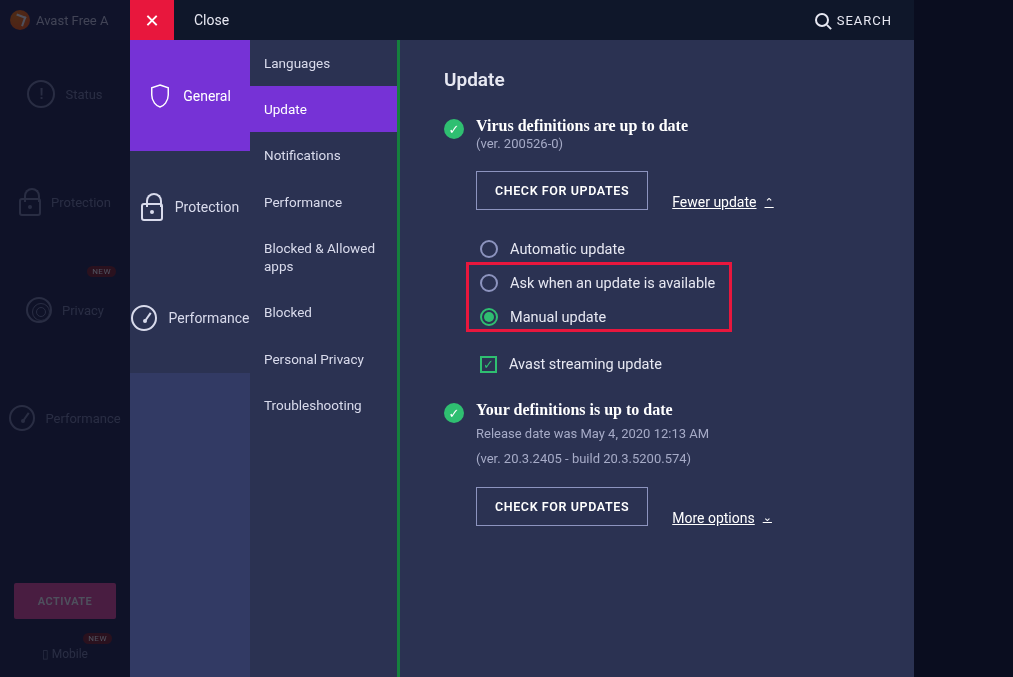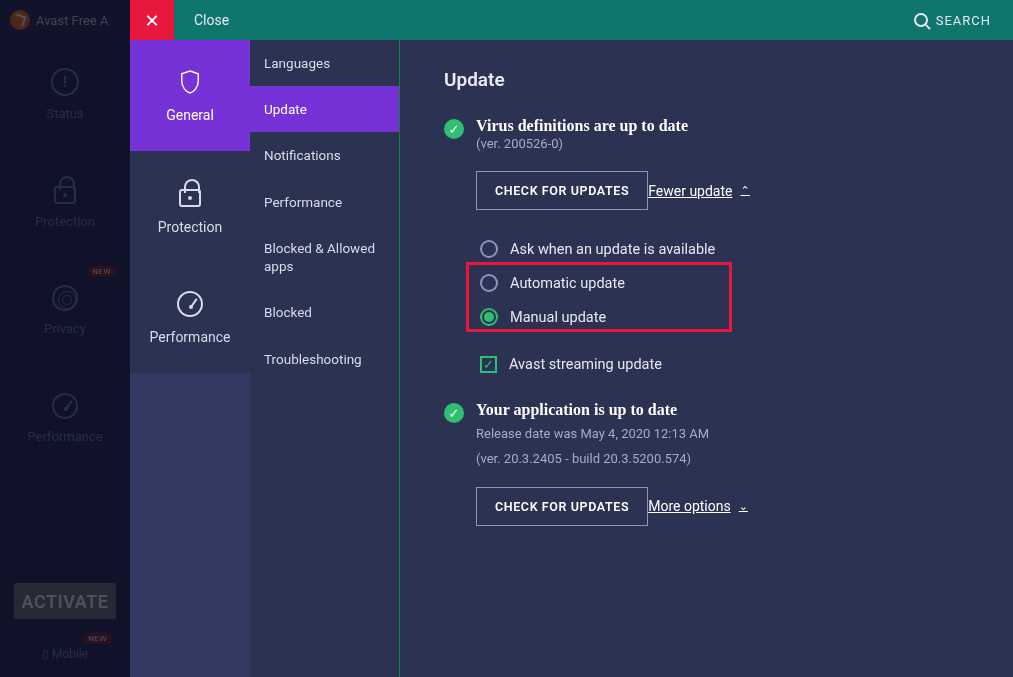--- a/index.html
+++ b/index.html
@@ -1,24 +1,24 @@
 <!DOCTYPE html>
 <html><head>
 <meta charset="utf-8">
 <style>
   * { box-sizing: border-box; margin: 0; padding: 0; font-family: -apple-system, BlinkMacSystemFont, "Segoe UI", Roboto, Arial, sans-serif; }
   html, body { width: 1013px; height: 677px; overflow: hidden; background: #0a0d1f; }
-  .app { position: relative; width: 1013px; height: 677px; background: #2b3252; }
+  .app { position: relative; width: 914px; height: 677px; background: #2b3252; }
 
   
   .bg-leftnav { position: absolute; left: 0; top: 0; width: 130px; height: 677px; background: #1e2340; }
   .bg-leftnav .brand { height: 40px; display:flex; align-items:center; gap:6px; padding-left:10px; color:#cfcfe0; font-size:13px; background:#20264a; }
-  .bg-leftnav .navitem { height: 108px; display:flex; flex-direction:column; align-items:center; justify-content:center; color:#7b81a3; gap:10px; font-size:13px; position:relative; }
+  .bg-leftnav .navitem { height: 108px; display:flex; flex-direction:row; align-items:center; justify-content:center; color:#7b81a3; gap:10px; font-size:13px; position:relative; }
   .bg-leftnav .badge-new { position:absolute; top:10px; right:14px; background:#7f1d1d; color:#fff; font-size:8px; padding:1px 5px; border-radius:7px; font-weight:400; letter-spacing:0.5px;}
-  .bg-leftnav .activate { position:absolute; bottom:58px; left:14px; right:14px; height:36px; background:#737373; color:#fff; font-size:18px; font-weight:600; display:flex; align-items:center; justify-content:center; border-radius:2px; letter-spacing:0.5px;}
+  .bg-leftnav .activate { position:absolute; bottom:58px; left:14px; right:14px; height:36px; background:#ec4899; color:#fff; font-size:11px; font-weight:600; display:flex; align-items:center; justify-content:center; border-radius:2px; letter-spacing:0.5px;}
   .bg-leftnav .mobile { position:absolute; bottom:16px; left:0; right:0; text-align:center; color:#7b81a3; font-size:12px;}
   .bg-leftnav .mobile .badge-new{ position:absolute; top:-14px; right:18px;}
   .ico { display:inline-block; }
   .ico-circle { width:28px;height:28px;border:2px solid currentColor;border-radius:50%;position:relative;}
   .ico-status::after{content:"!";position:absolute;left:0;right:0;top:3px;text-align:center;font-size:15px;font-weight:600;}
   .ico-lock { width:22px;height:18px;border:2px solid currentColor;border-radius:3px;position:relative;margin-top:10px;}
   .ico-lock::before{content:"";position:absolute;width:12px;height:12px;border:2px solid currentColor;border-bottom:none;border-radius:10px 10px 0 0;top:-12px;left:3px;}
   .ico-lock::after{content:"";position:absolute;width:4px;height:4px;background:currentColor;border-radius:50%;top:5px;left:7px;}
   .ico-finger { width:26px;height:26px;border:2px solid currentColor;border-radius:50%;position:relative;overflow:hidden;}
   .ico-finger::before,.ico-finger::after{content:"";position:absolute;border:1px solid currentColor;border-radius:50%;}
@@ -28,47 +28,47 @@
   .ico-gauge::before{content:"";position:absolute;width:2px;height:10px;background:currentColor;top:4px;left:11px;transform-origin:bottom;transform:rotate(35deg);}
   .ico-gauge::after{content:"";position:absolute;width:4px;height:4px;background:currentColor;border-radius:50%;top:12px;left:10px;}
   .ico-shield { width:22px;height:26px;position:relative;}
   .ico-shield svg{width:100%;height:100%;}
 
   
   .dim-overlay { position:absolute; left:0; top:0; width:130px; height:677px; background:rgba(10,12,30,0.72); pointer-events:none;}
 
   
   
-  .topbar { position:absolute; left:130px; right:0; top:0; height:40px; background:#0f766e; display:flex; align-items:center; }
+  .topbar { position:absolute; left:130px; right:0; top:0; height:40px; background:#0f172a; display:flex; align-items:center; }
   .closebtn { width:44px; height:40px; background:#e8173d; color:#fff; display:flex; align-items:center; justify-content:center; font-size:18px; position:absolute; left:130px; top:0; z-index:5; cursor:pointer;}
   .closelabel { color:#e7e8f2; font-size:14px; margin-left:64px;}
   .search { position:absolute; right:22px; top:0; height:40px; display:flex; align-items:center; gap:8px; color:#e7e8f2; font-size:13px; letter-spacing:1px; cursor:pointer;}
   .search .mag { width:14px;height:14px;border:2px solid currentColor;border-radius:50%;position:relative;}
   .search .mag::after{content:"";position:absolute;width:6px;height:2px;background:currentColor;bottom:-3px;right:-5px;transform:rotate(45deg);}
 
   
   .col-cat { position:absolute; left:130px; top:40px; width:120px; bottom:0; background:#323a64; }
-  .col-cat .catitem { height:111px; display:flex; flex-direction:column; align-items:center; justify-content:center; gap:12px; color:#d9dbec; font-size:14px; cursor:pointer; background:#2b3252;}
+  .col-cat .catitem { height:111px; display:flex; align-items:center; justify-content:center; gap:12px; color:#d9dbec; font-size:14px; cursor:pointer; background:#2b3252;}
   .col-cat .catitem.active { background:#7632d6; color:#fff;}
   .col-cat .catitem .ico-shield svg path{stroke:currentColor;}
 
   
-  .col-sub { position:absolute; left:250px; top:40px; width:150px; bottom:0; background:#2b3252; border-right:1px solid #15803d;}
+  .col-sub { position:absolute; left:250px; top:40px; width:150px; bottom:0; background:#2b3252; border-right:3px solid #15803d;}
   .col-sub .subitem { padding:14px 14px; color:#d9dbec; font-size:13.5px; cursor:pointer; line-height:1.35;}
   .col-sub .subitem.active { background:#7632d6; color:#fff;}
 
   
   .col-content { position:absolute; left:400px; right:0; top:40px; bottom:0; padding:28px 40px 28px 44px; color:#e7e8f2; overflow:auto;}
   .col-content h1 { font-size:19px; font-weight:600; margin-bottom:26px;}
   .status-row { display:flex; align-items:flex-start; gap:12px; }
   .status-row.second { margin-top:28px; }
   .check-badge { width:20px;height:20px;background:#2fbf71;border-radius:50%;color:#fff;display:flex;align-items:center;justify-content:center;font-size:13px;flex-shrink:0;margin-top:2px;}
   .status-title { font-size:16px; font-weight:600; color:#fff;font-family:Liberation Serif, serif;}
   .status-sub { font-size:13px; color:#a6abc7; margin-top:6px; line-height:1.4;}
-  .btnrow { display:flex; align-items:center; margin-top:18px; margin-left:32px;}
+  .btnrow { display:flex; align-items:flex-end; gap:24px; margin-top:18px; margin-left:32px;}
   button.outlined { background:transparent; color:#fff; border:1px solid #8d94bf; padding:11px 18px; font-size:12.5px; letter-spacing:0.6px; font-weight:600; cursor:pointer;}
   .link { color:#fff; text-decoration:underline; font-size:14px; cursor:pointer; display:inline-flex; gap:8px; align-items:center;}
   .chev { font-size:11px; }
 
   .radio-group { margin-top:22px; margin-left:32px; position:relative;}
   .radio-row { display:flex; align-items:center; gap:12px; padding:8px 0 8px 4px; font-size:14.5px; color:#e7e8f2; cursor:pointer;}
   .radio { width:18px;height:18px;border:2px solid #8d94bf;border-radius:50%;display:inline-flex;align-items:center;justify-content:center;flex-shrink:0;}
   .radio.sel { border-color:#2fbf71;}
   .radio.sel::after{content:"";width:10px;height:10px;background:#2fbf71;border-radius:50%;}
   .highlight-box { position:absolute; left:-10px; top:30px; width:266px; height:70px; border:3px solid #e8173d; pointer-events:none;}
@@ -148,20 +148,21 @@
     </div>
   </div>
 
   <div class="col-sub">
     <div class="subitem"><span>Languages</span></div>
     <div class="subitem active"><span>Update</span></div>
     <div class="subitem"><span>Notifications</span></div>
     <div class="subitem"><span>Performance</span></div>
     <div class="subitem"><span>Blocked &amp; Allowed apps</span></div>
     <div class="subitem"><span>Blocked</span></div>
+    <div class="subitem"><span>Personal Privacy</span></div>
     <div class="subitem"><span>Troubleshooting</span></div>
   </div>
 
   <div class="col-content">
     <h1>Update</h1>
 
     <div class="status-row">
       <span class="check-badge">✓</span>
       <div>
         <div class="status-title">Virus definitions are up to date</div>
@@ -172,42 +173,42 @@
       <button class="outlined"><span>CHECK FOR UPDATES</span></button>
       <span class="link">
         <span>Fewer update</span>
         <span class="chev">⌃</span>
       </span>
     </div>
 
     <div class="radio-group">
       <div class="radio-row">
         <span class="radio"></span>
-        <span>Ask when an update is available</span>
+        <span>Automatic update</span>
       </div>
       <div class="radio-row">
         <span class="radio"></span>
-        <span>Automatic update</span>
+        <span>Ask when an update is available</span>
       </div>
       <div class="radio-row">
         <span class="radio sel"></span>
         <span>Manual update</span>
       </div>
       <div class="highlight-box"></div>
     </div>
 
     <div class="check-row">
       <span class="checkbox">✓</span>
       <span>Avast streaming update</span>
     </div>
 
     <div class="status-row second">
       <span class="check-badge">✓</span>
       <div>
-        <div class="status-title">Your application is up to date</div>
+        <div class="status-title">Your definitions is up to date</div>
         <div class="status-sub">Release date was May 4, 2020 12:13 AM</div>
         <div class="status-sub" style="margin-top:7px">(ver. 20.3.2405 - build 20.3.5200.574)</div>
       </div>
     </div>
     <div class="btnrow">
       <button class="outlined"><span>CHECK FOR UPDATES</span></button>
       <span class="link" style="text-decoration:underline">
         <span>More options</span>
         <span class="chev">⌄</span>
       </span>

